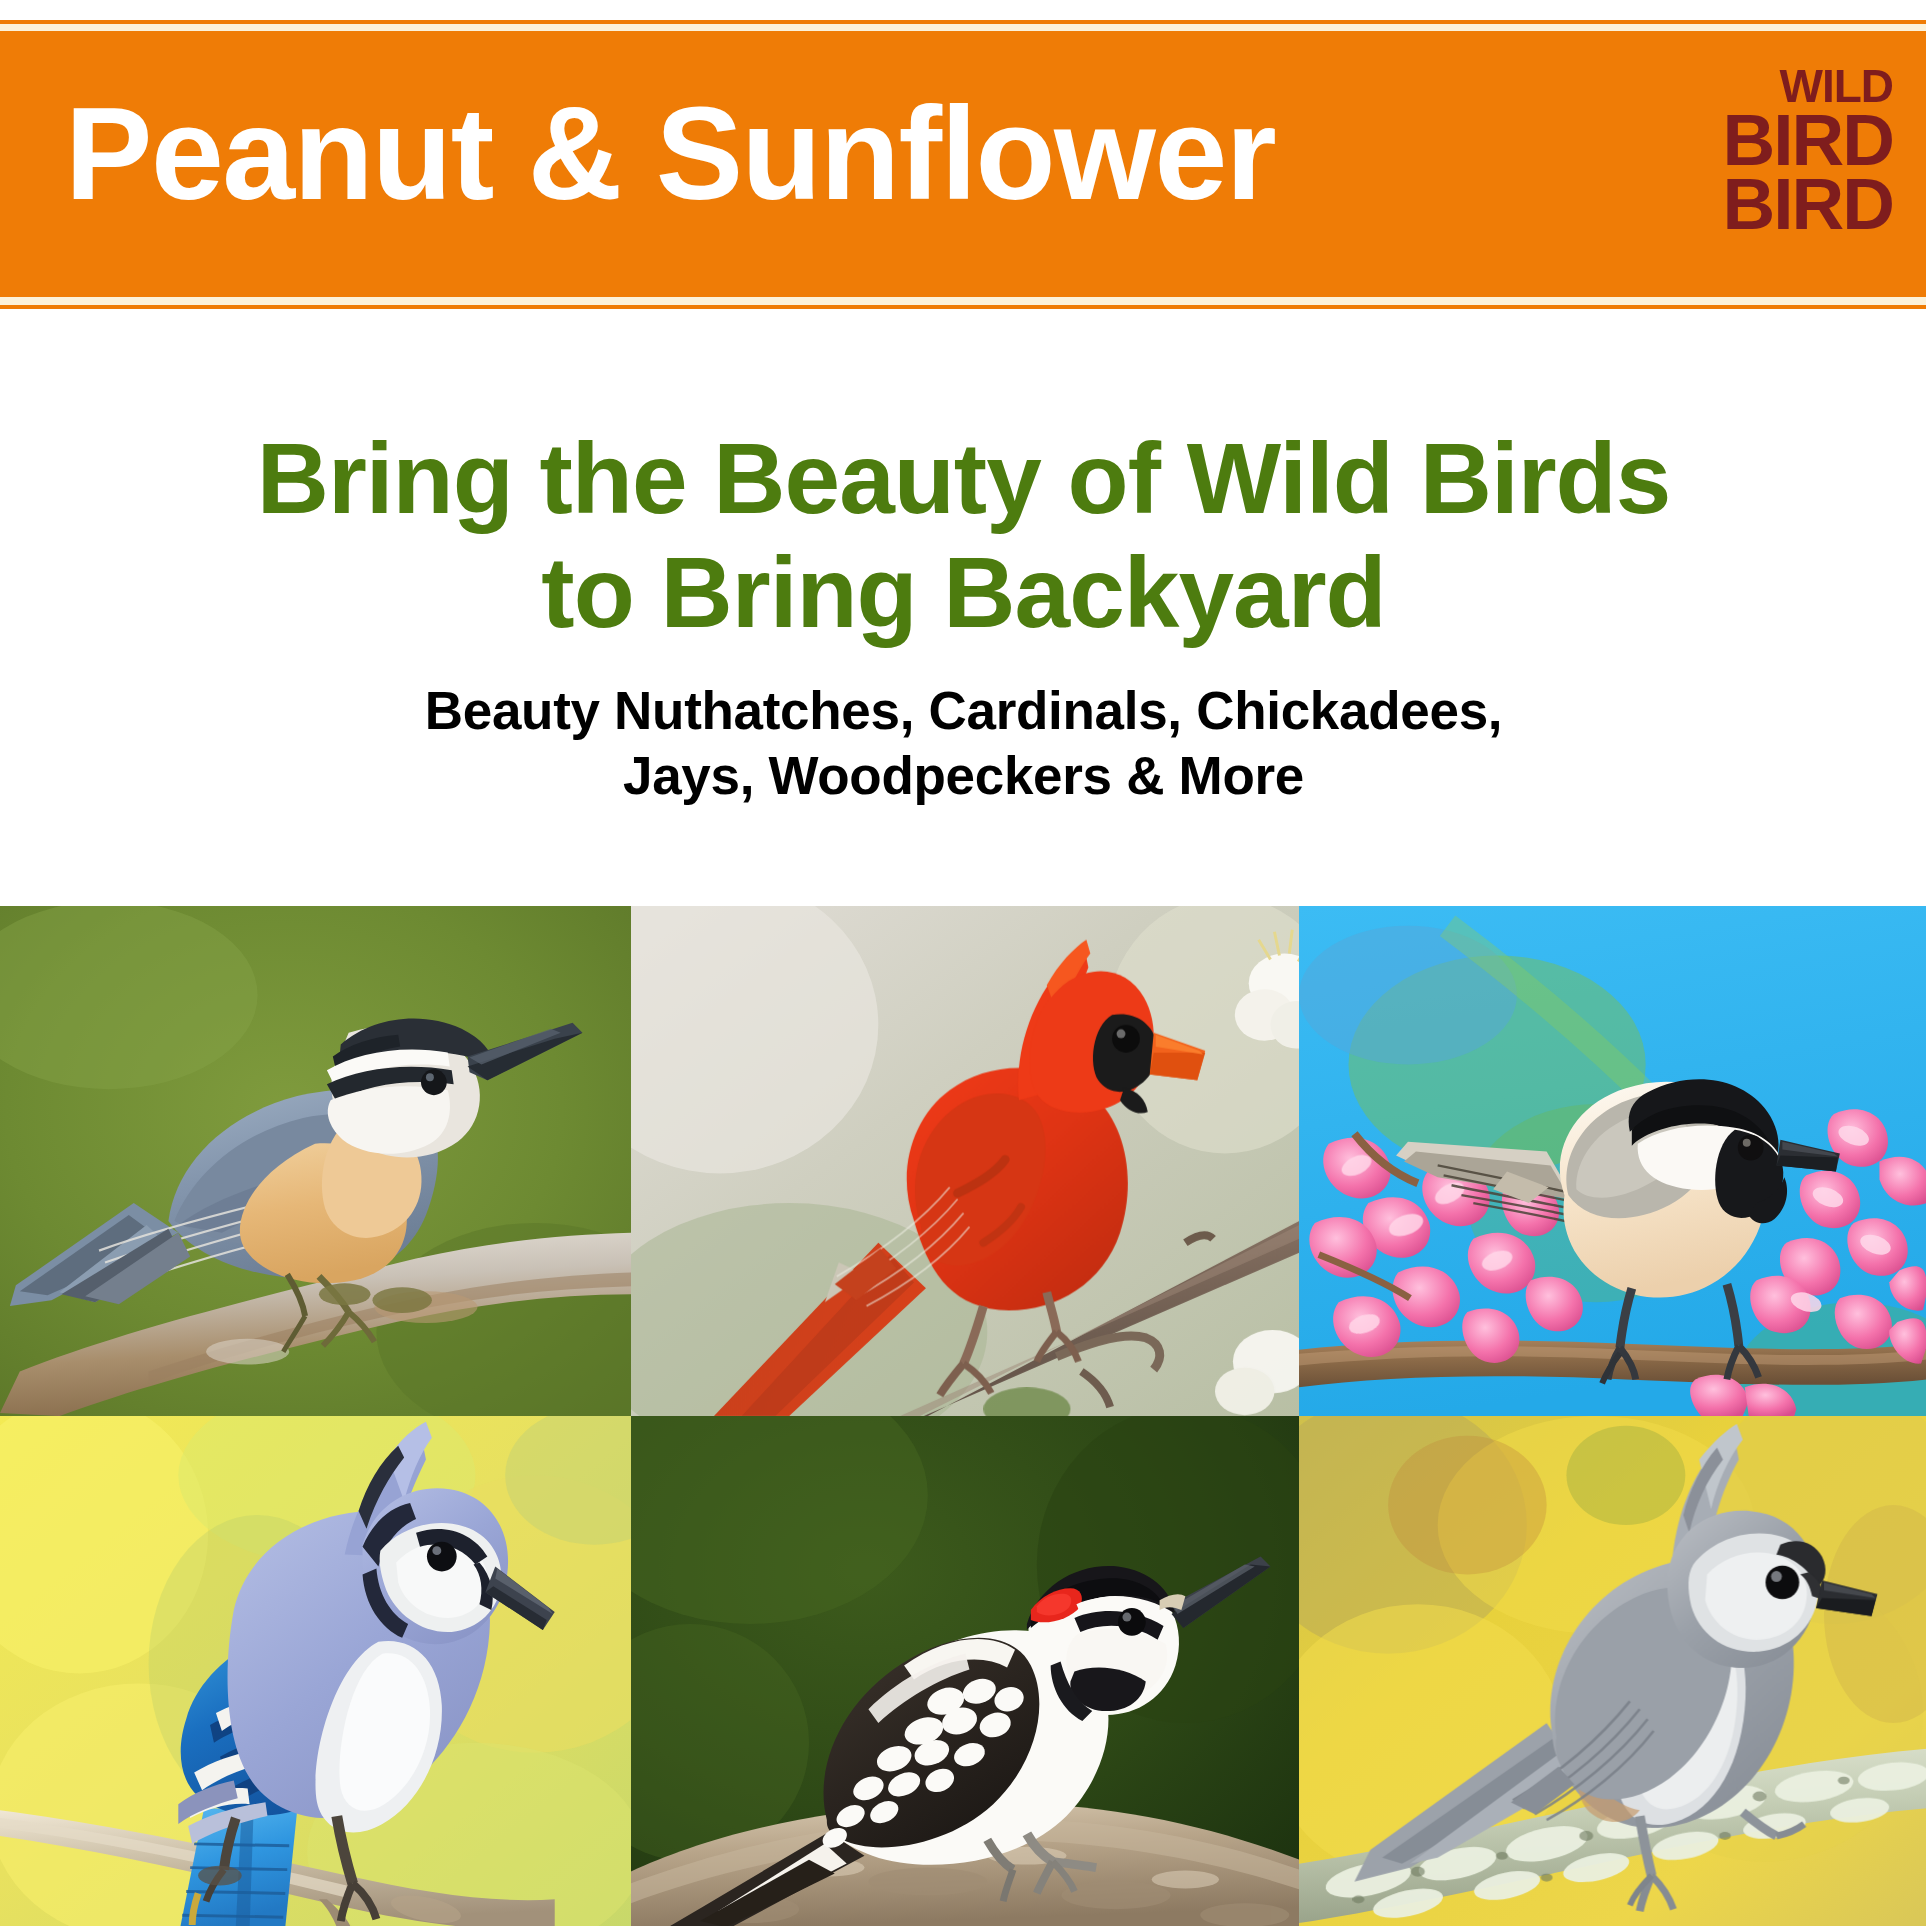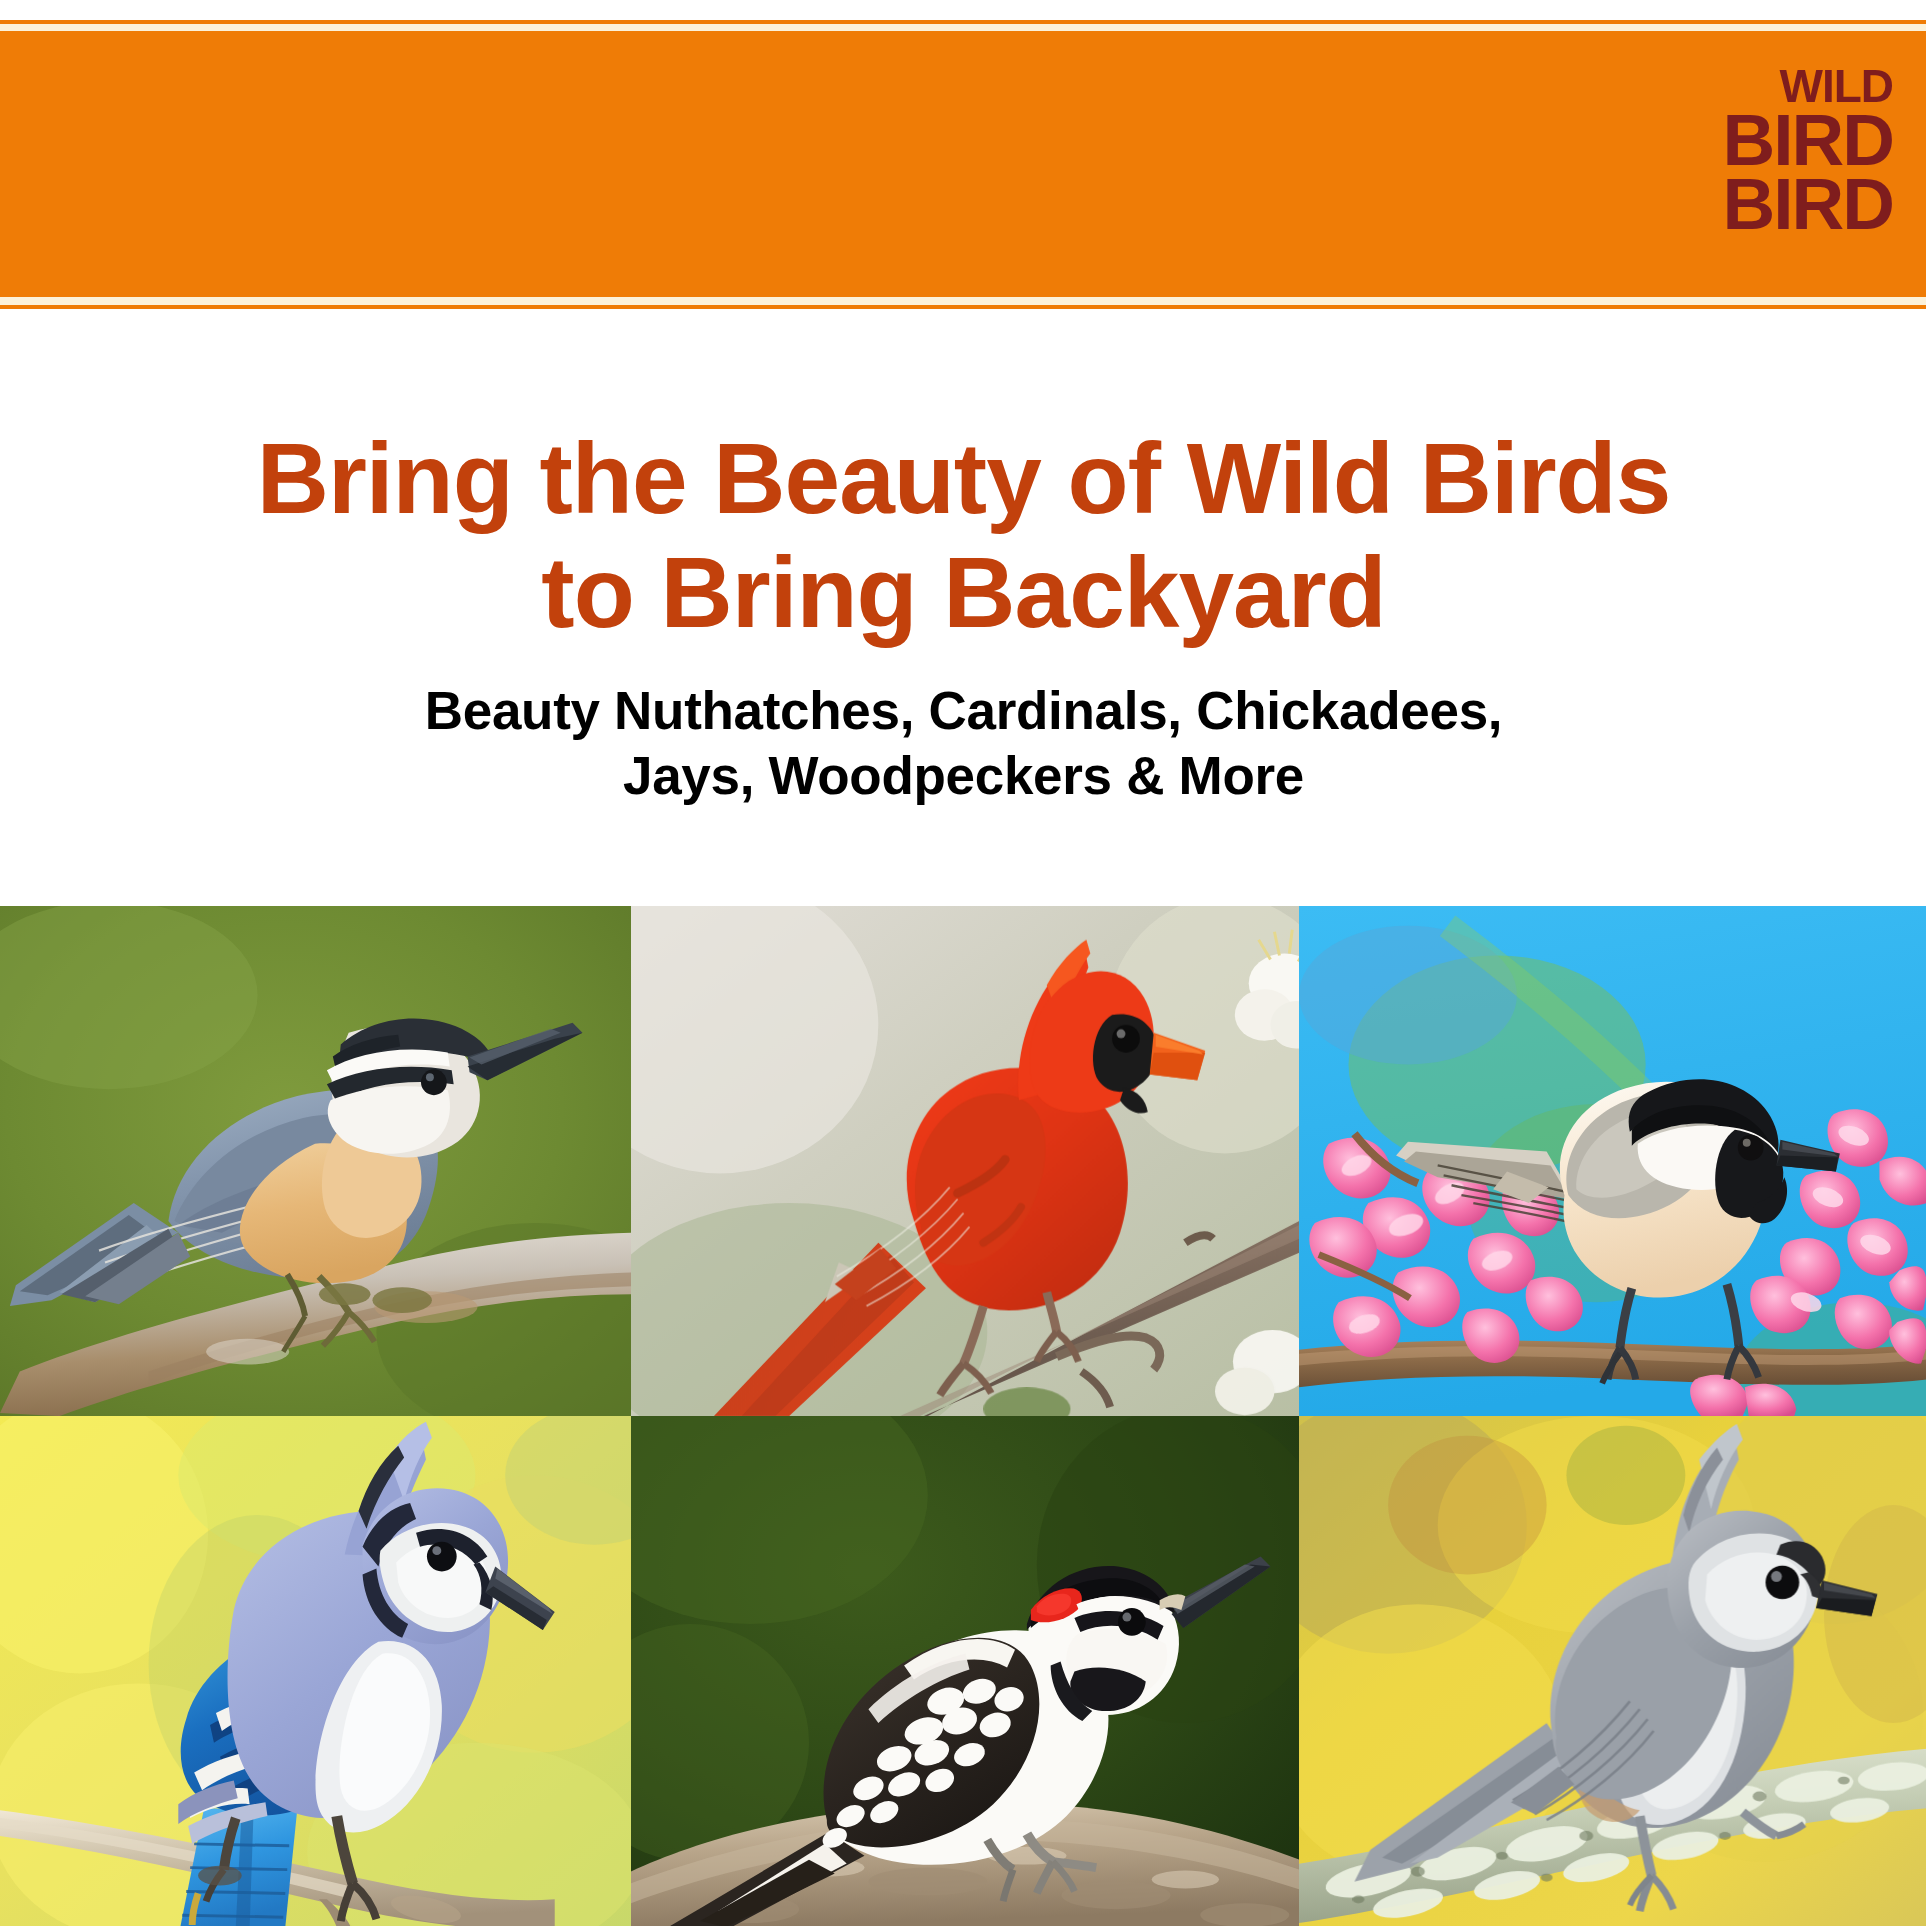--- a/index.html
+++ b/index.html
@@ -20,40 +20,41 @@
 
   .logo{position:absolute;right:34px;top:36px;width:228px;
     text-align:right;color:#7f1d1d;font-weight:bold;line-height:0.86;}
   .logo-l1{font-size:46px;letter-spacing:-1px;}
   .logo-l2{font-size:73px;letter-spacing:-2px;margin-top:2px;}
   .logo-l3{font-size:73px;letter-spacing:-2px;margin-top:2px;}
 
   
   .copy{position:absolute;left:0;top:309px;width:1927px;height:597px;background:#fff;
     display:flex;flex-direction:column;align-items:center;justify-content:flex-start;}
-  .headline{margin-top:112px;text-align:center;color:#c2410c;font-weight:bold;
+  .headline{margin-top:112px;text-align:center;color:#4d7c0f;font-weight:bold;
     font-size:100px;line-height:1.14;letter-spacing:-1px;}
   .subhead{margin-top:30px;text-align:center;color:#000000;font-weight:bold;
     font-size:53px;line-height:1.22;letter-spacing:-0.3px;}
 
   
   .grid{position:absolute;left:0;top:906px;width:1927px;height:1021px;
     display:grid;grid-template-columns:631px 668px 628px;grid-template-rows:510px 511px;}
   .cell{position:relative;overflow:hidden;}
   .cell svg{display:block;width:100%;height:100%;}
 </style>
 </head>
 <body>
 
 <div id="page">
 
   <div class="header">
     <div class="hdr-stripe-top"></div>
     <div class="hdr-stripe-cream"></div>
     <div class="hdr-inner">
+      <div class="hdr-title">Peanut &amp; Sunflower</div>
       <div class="logo">
         <div class="logo-l1">WILD</div>
         <div class="logo-l2">BIRD</div>
         <div class="logo-l3">BIRD</div>
       </div>
     </div>
     <div class="hdr-stripe-bot"></div>
   </div>
 
   <div class="copy">

